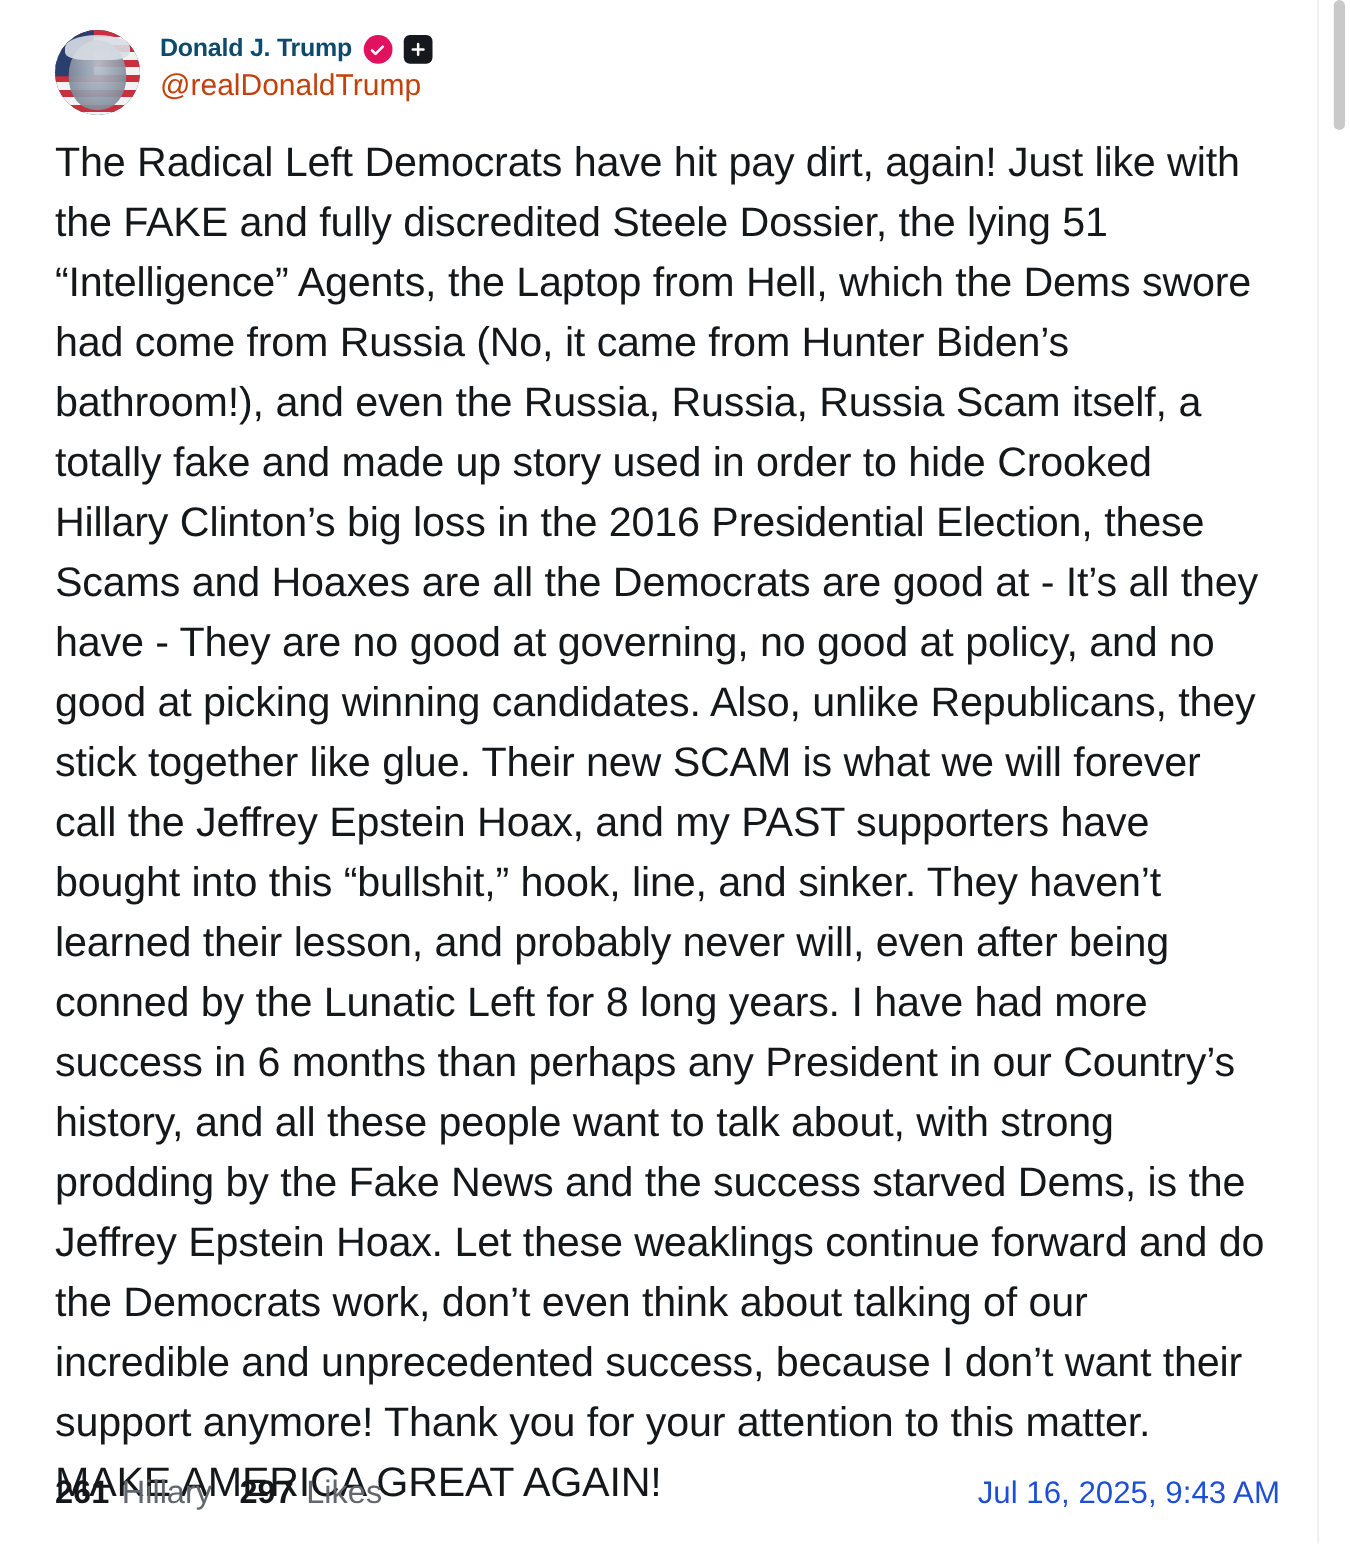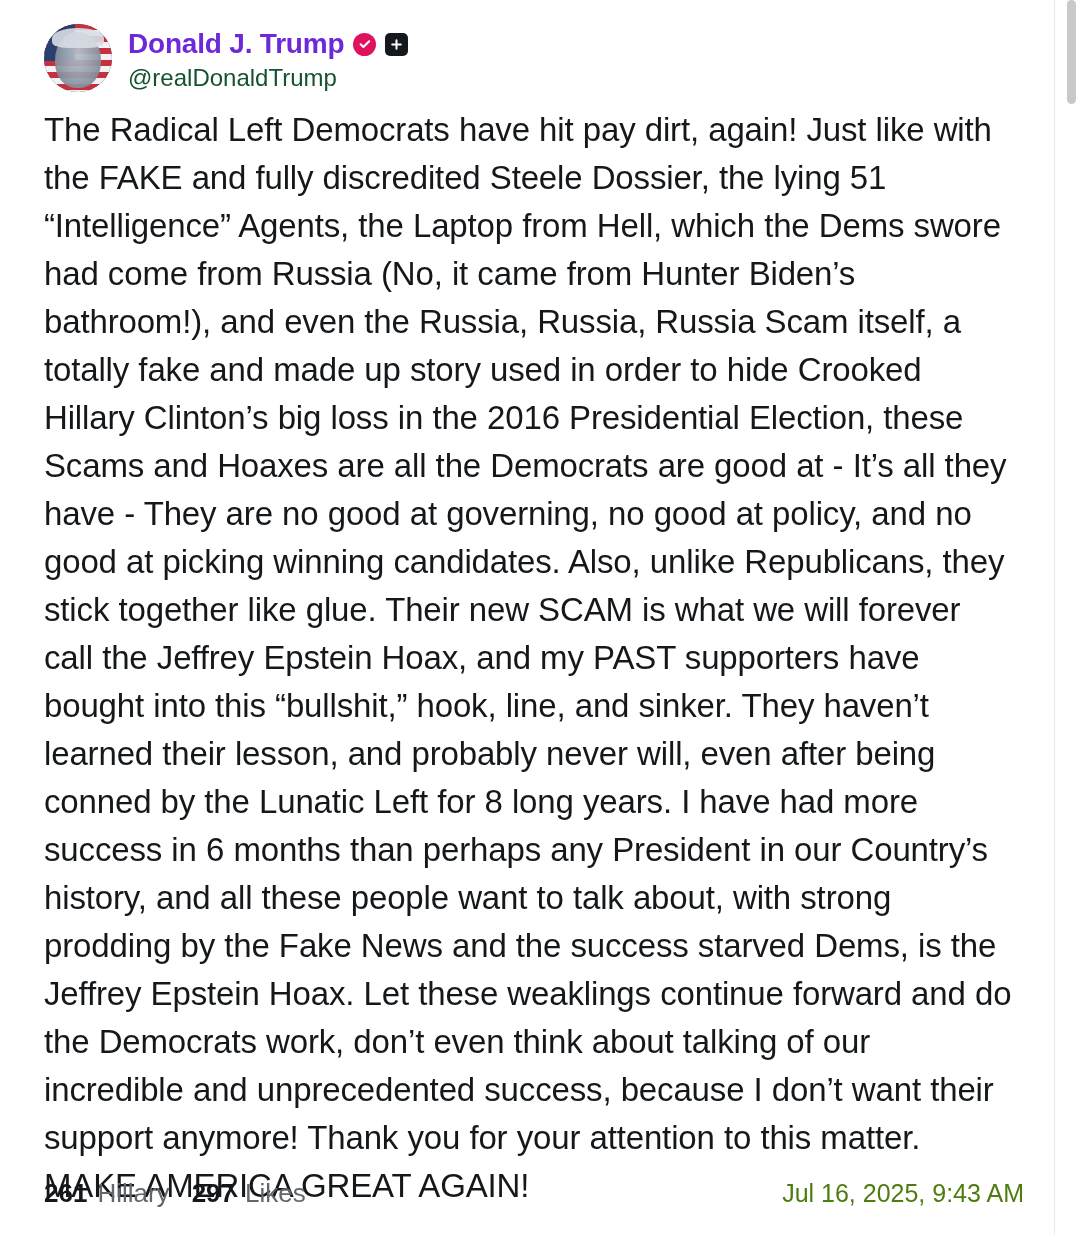--- a/index.html
+++ b/index.html
@@ -102,23 +102,23 @@
     flex-direction: column;
     justify-content: center;
     padding-top: 4px;
   }
   .name-row {
     display: flex;
     align-items: center;
     gap: 9px;
   }
   .display-name {
-    font-size: 28px;
-    font-weight: bold;
-    color: #6d28d9;
+    font-size: 20px;
+    font-weight: bold;
+    color: #0c4a6e;
     letter-spacing: -0.2px;
   }
   .verified-badge {
     width: 23px;
     height: 23px;
     border-radius: 50%;
     background: #e0115f;
     display: inline-flex;
     align-items: center;
     justify-content: center;
@@ -136,21 +136,21 @@
     color: #ffffff;
     display: inline-flex;
     align-items: center;
     justify-content: center;
     font-size: 17px;
     line-height: 1;
     font-weight: bold;
   }
   .handle {
     font-size: 24px;
-    color: #14532d;
+    color: #c2410c;
     margin-top: 4px;
   }
   
   .post-body {
     margin-top: 14px;
     padding: 0 20px 0 22px;
     font-size: 33px;
     line-height: 48px;
     color: #15181b;
     letter-spacing: -0.15px;
@@ -176,21 +176,21 @@
   .stat-count {
     font-weight: bold;
     color: #15181b;
   }
   .stat-label {
     color: #60676e;
     margin-right: 12px;
   }
   .timestamp {
     font-size: 25px;
-    color: #4d7c0f;
+    color: #1d4ed8;
   }
 </style>
 </head>
 <body>
 
 <div id="screenshot">
 
   <div class="post">
 
     <div class="post-header">

